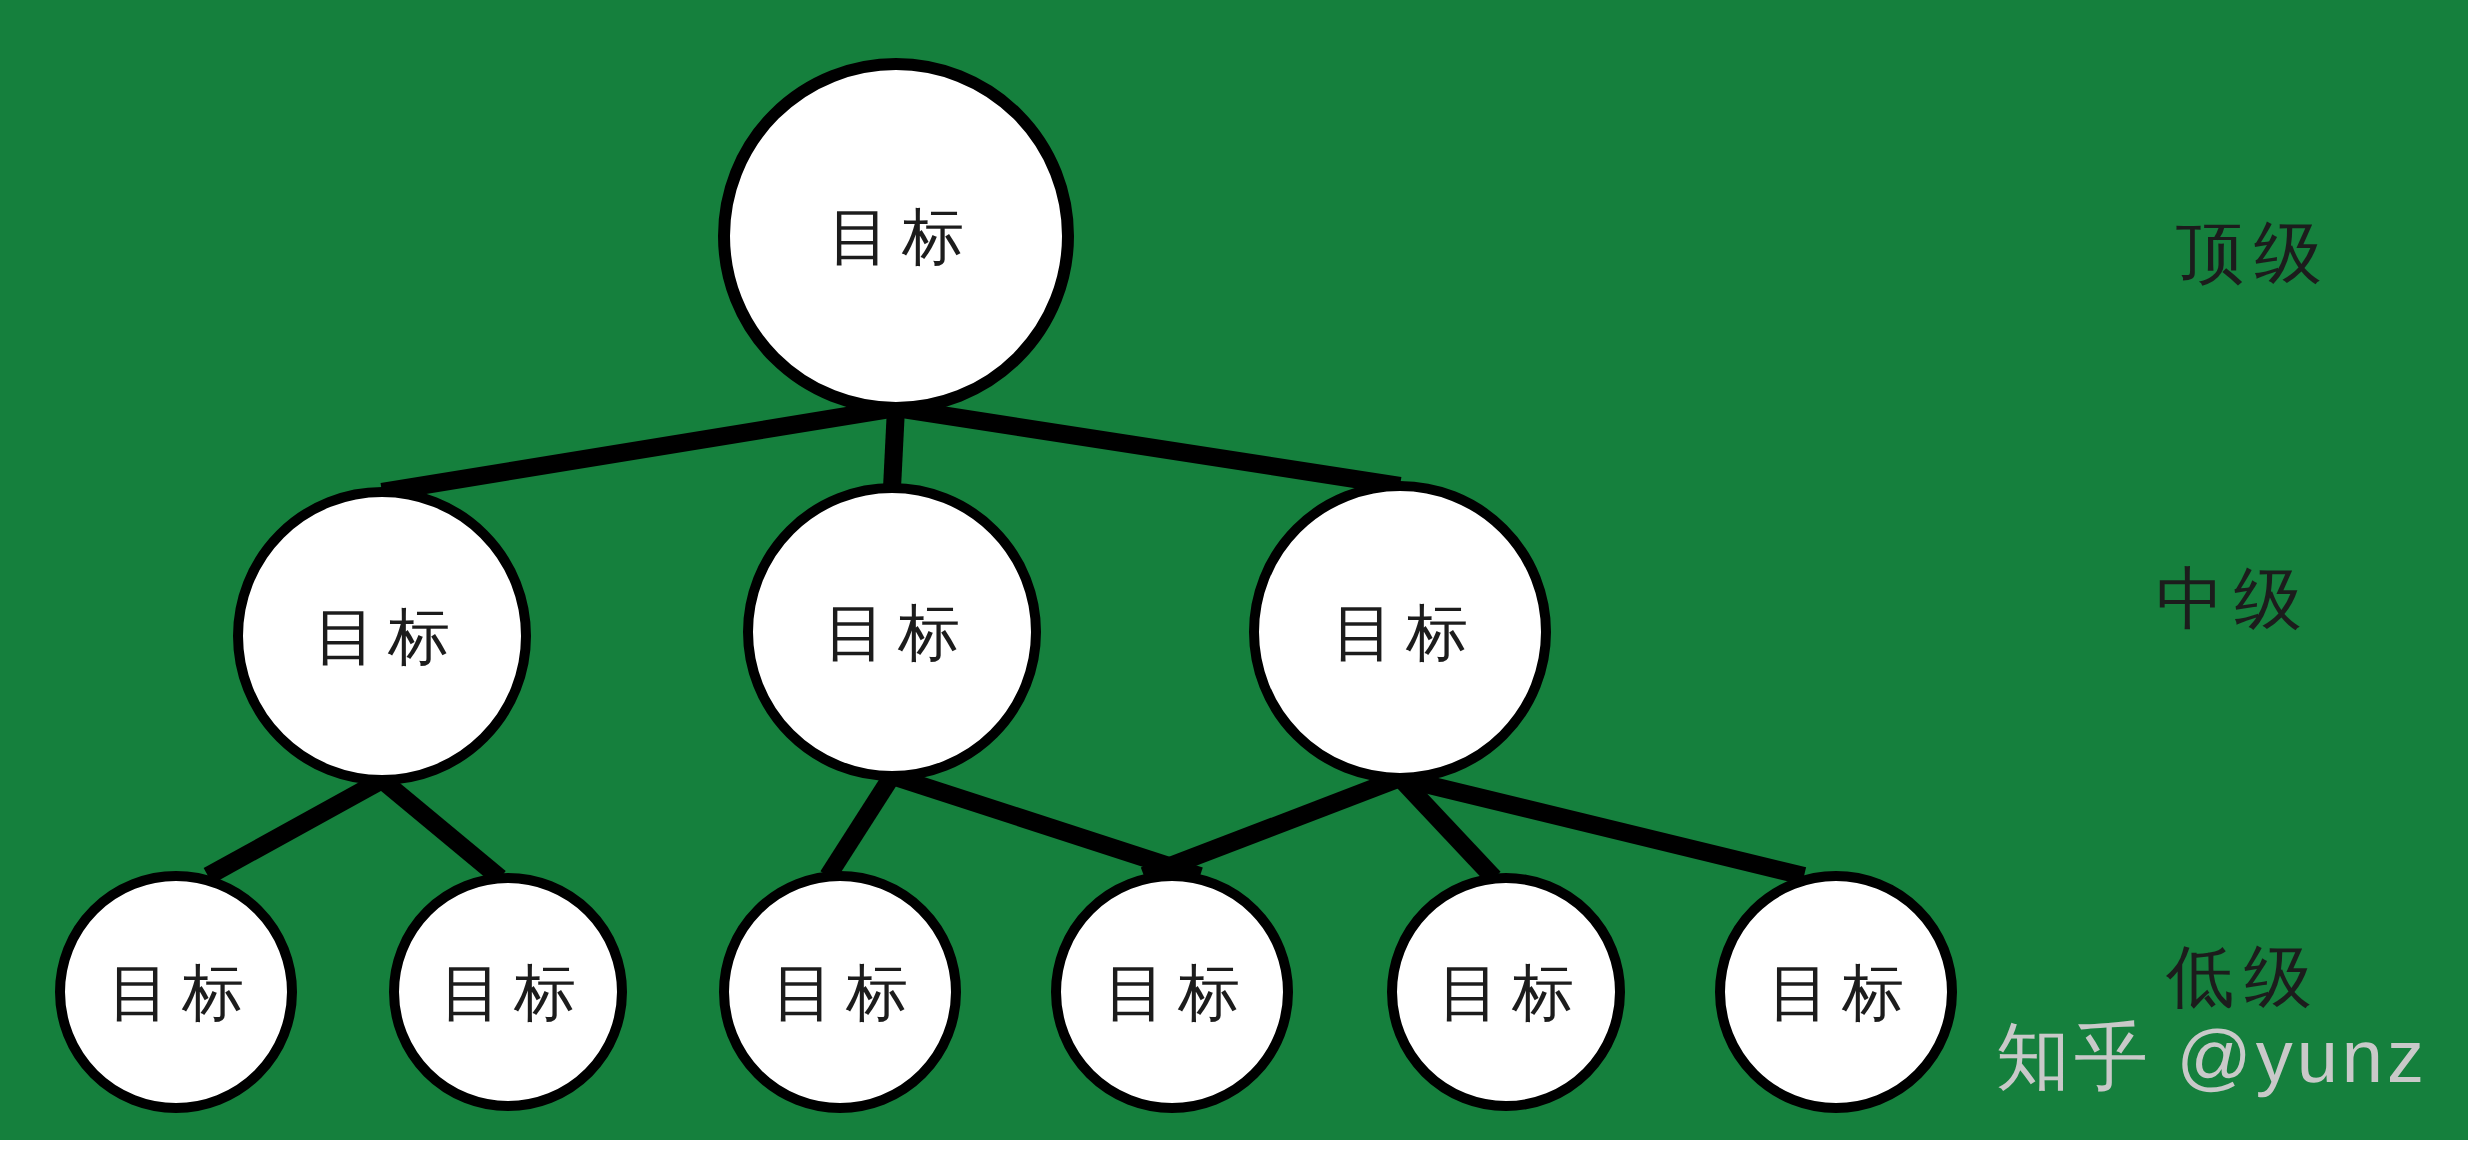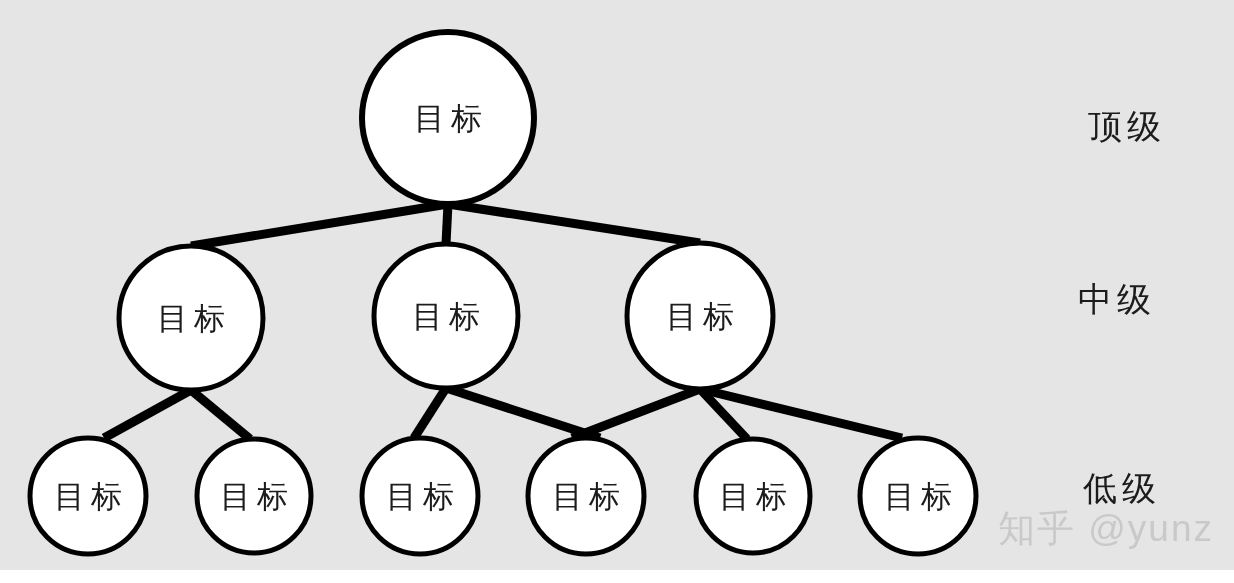--- a/index.html
+++ b/index.html
@@ -4,21 +4,21 @@
 <style>
   html, body {
     margin: 0;
     padding: 0;
     background: #ffffff;
   }
   .canvas {
     position: relative;
     width: 1234px;
     height: 570px;
-    background: #e5e5e5;
+    background: #15803d;
     overflow: hidden;
     font-family: "Liberation Serif", "DejaVu Serif", serif;
   }
   .canvas svg {
     position: absolute;
     left: 0;
     top: 0;
   }
   .node-label {
     font-family: "Liberation Serif", "DejaVu Serif", serif;

